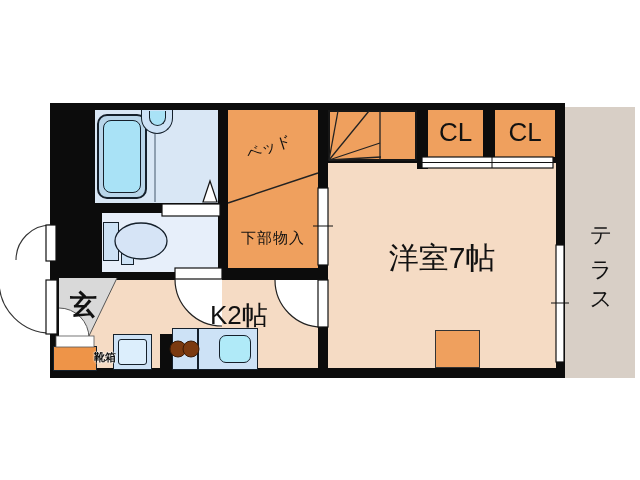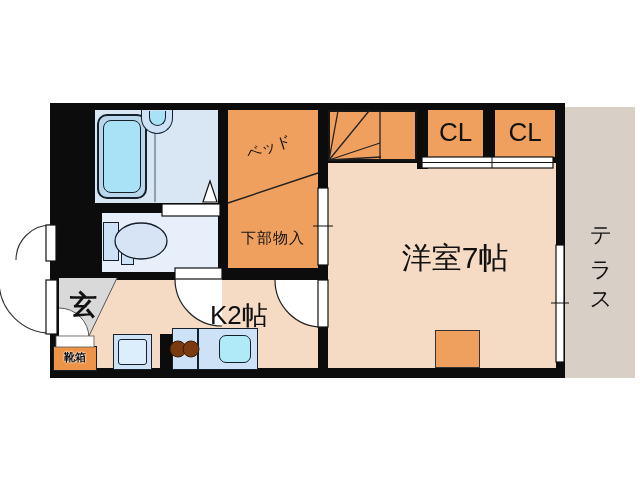--- a/index.html
+++ b/index.html
@@ -36,25 +36,25 @@
   #counter-div{left:197px;top:328px;width:1.5px;height:42px;background:#15202b;}
   #k-sink{left:219px;top:335px;width:32px;height:28px;background:var(--sink);border:1.5px solid #15202b;border-radius:7px;}
   #room-box{left:435px;top:330px;width:45px;height:38px;background:var(--orange);border:1px solid #333;}
   #shoe-box{left:53px;top:346px;width:44px;height:25px;background:var(--orange_deep);border:1.5px solid #15202b;z-index:5;}
   
   .lbl{z-index:7;white-space:nowrap;color:#111;}
   #lbl-bed{left:246px;top:138px;font-size:15px;transform:rotate(-18deg);}
   #lbl-storage{left:241px;top:229px;font-size:15px;letter-spacing:1px;font-family:Liberation Serif, serif;}
   #lbl-cl1{left:428px;top:117px;width:55px;text-align:center;font-size:26px;}
   #lbl-cl2{left:495px;top:117px;width:60px;text-align:center;font-size:26px;}
-  #lbl-west{left:328px;top:238px;width:228px;text-align:center;font-size:30px;font-weight:500;margin-left:13px;}
+  #lbl-west{left:328px;top:238px;width:228px;text-align:center;font-size:30px;font-weight:500;}
   #lbl-k{left:210px;top:298px;font-size:26px;font-weight:500;}
   #lbl-gen{left:70px;top:287px;font-size:27px;font-weight:600;z-index:7;}
   #lbl-shoe{left:53px;top:350px;width:44px;text-align:center;font-size:11px;font-weight:600;z-index:7;
-            text-shadow:0 0 2px #fff,0 0 2px #fff;}
+            text-shadow:0 0 2px #fff,0 0 2px #fff;padding-left:30px;}
   #lbl-terrace{left:586px;top:212px;font-size:22px;writing-mode:vertical-rl;letter-spacing:8px;}
   #overlay{left:0;top:0;z-index:6;}
 </style>
 </head>
 <body>
 
 <div id="canvas">
 
   <div class="abs" id="terrace"></div>
   <div class="abs" id="building"></div>

